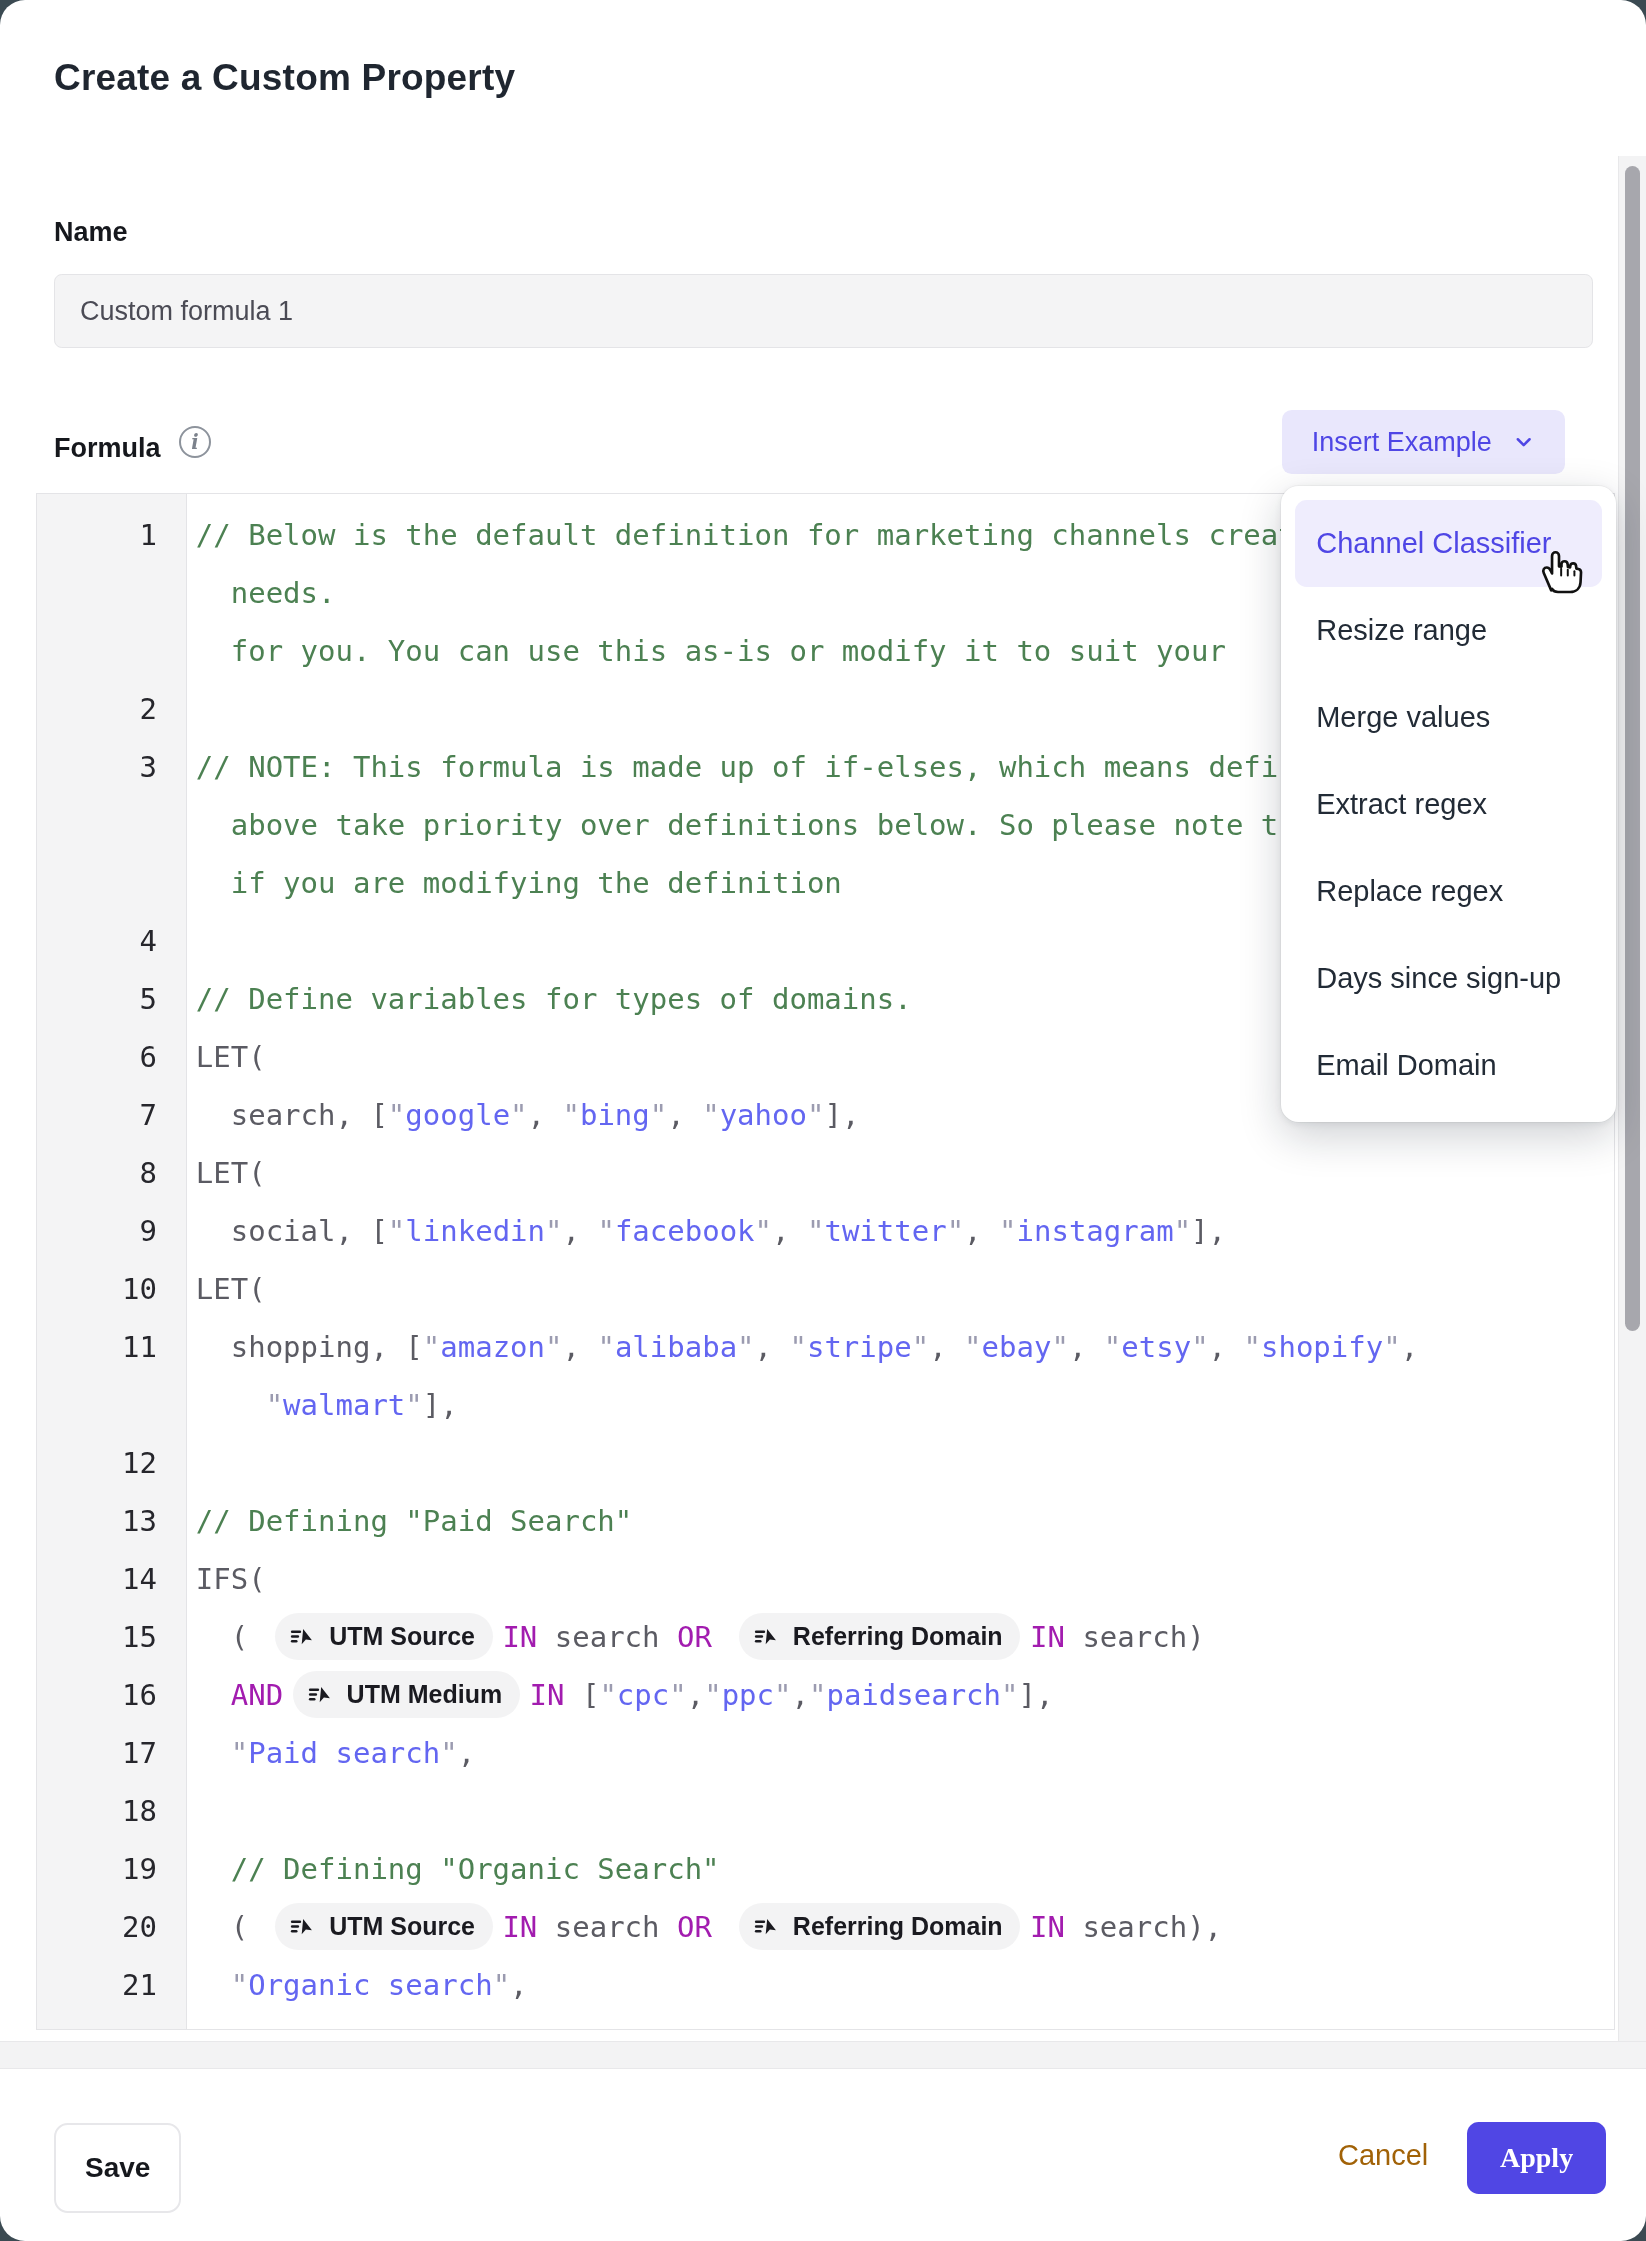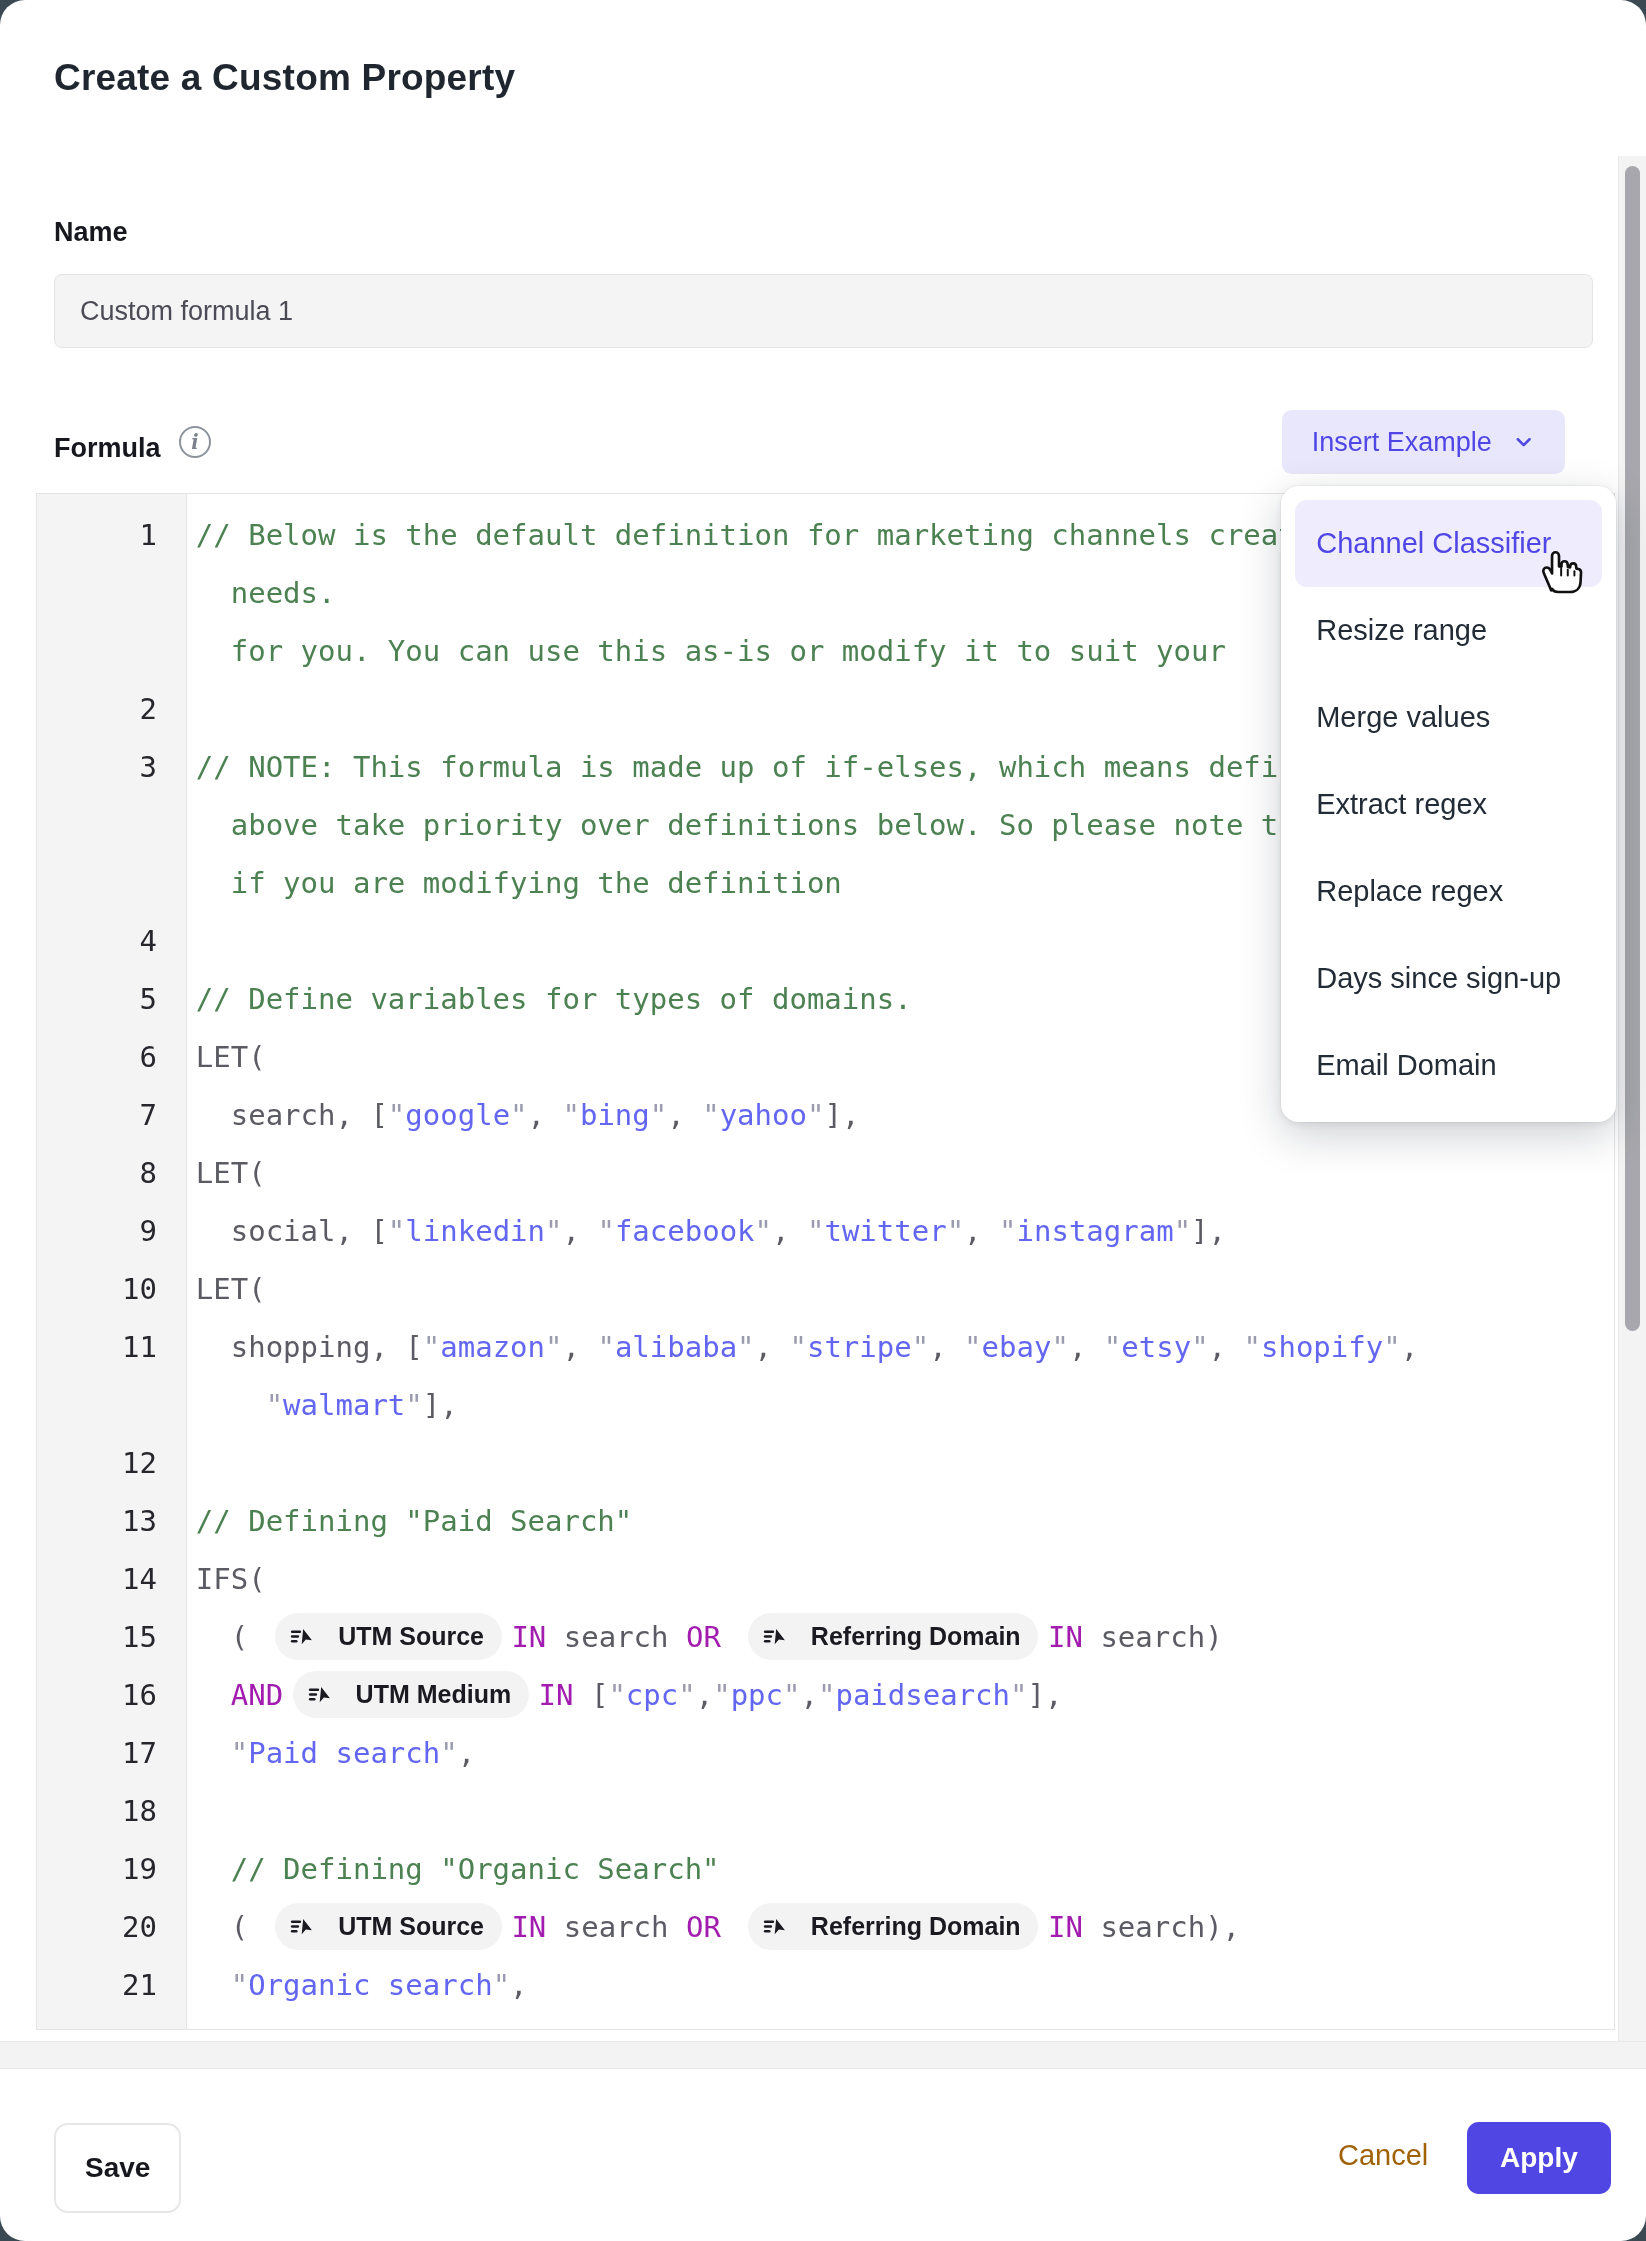--- a/index.html
+++ b/index.html
@@ -29,21 +29,21 @@
   .gutter-bg { position:absolute; left:0; top:0; width:149px; height:100%; background:#f4f4f5; border-right:1px solid #e4e4e7; }
   .rows { position:absolute; left:0; top:11.7px; right:0; }
   .crow { display:flex; height:58px; align-items:center; font-family:"DejaVu Sans Mono", monospace; font-size:29px; }
   .crow .ln { width:149px; flex:none; text-align:right; padding-right:29px; box-sizing:border-box; color:#26262c; }
   .crow .code { white-space:pre; padding-left:9.8px; display:flex; align-items:center; }
   .tok-cm { color:#4c8152; }
   .tok-co { color:#5b5b63; }
   .tok-q  { color:#9b9bb0; }
   .tok-st { color:#6366f1; }
   .tok-kw { color:#a21caf; }
-  .chip { display:inline-flex; align-items:center; gap:24px; background:#f3f3f4; border-radius:23.4px; height:47px;
+  .chip { display:inline-flex; align-items:center; gap:15px; background:#f3f3f4; border-radius:23.4px; height:47px;
     padding:0 17.6px 0 13.7px; margin:0 9.8px; font-family:"Liberation Sans",sans-serif; font-size:25px; font-weight:bold;
     color:#1a1a20; cursor:pointer; white-space:nowrap; }
 
   
   .vtrack { position:absolute; left:1618px; top:156px; width:28px; height:1913px; background:#f3f3f4; border-left:1px solid #e8e8ea; box-sizing:border-box; }
   .vthumb { position:absolute; left:1625px; top:166px; width:14.6px; height:1165px; background:#a7a7ad; border-radius:7.8px; }
   .htrack { position:absolute; left:0; top:2041px; width:1646px; height:28px; background:#f3f3f4; border-top:1px solid #e8e8ea; border-bottom:1px solid #e8e8ea; box-sizing:border-box; }
 
   
   .dropdown { position:absolute; left:1281px; top:486px; width:335px; box-sizing:border-box; background:#fff; border-radius:17.6px;
@@ -54,21 +54,21 @@
   .dd-item.highlighted { background:#efedfd; color:#4f46e5; }
 
   .cursor-hand { position:absolute; left:1533px; top:544px; z-index:6; pointer-events:none; }
 
   
   .save-btn { position:absolute; left:54px; top:2123px; height:90px; padding:8px 29px; background:#fff; border:2px solid #e7e7ea;
     border-radius:13.7px; font-family:"Liberation Sans",sans-serif; font-size:28px; font-weight:600; color:#16181d; cursor:pointer; }
   .cancel-btn { position:absolute; left:1332px; top:2138px; background:none; border:none; font-family:"Liberation Sans",sans-serif;
     font-size:29px; color:#a16207; cursor:pointer; }
   .apply-btn { position:absolute; left:1467px; top:2122px; height:72px; padding:0 33px; background:#5046e4; border:none;
-    border-radius:11.7px; font-family:Liberation Sans, sans-serif; font-size:28px; font-weight:600; color:#ffffff; cursor:pointer; }
+    border-radius:11.7px; font-family:Liberation Serif, serif; font-size:28px; font-weight:600; color:#ffffff; cursor:pointer; }
 </style>
 </head>
 <body>
 
 <div class="modal">
 
   <div class="title">Create a Custom Property</div>
 
   <div class="field-label name-label">Name</div>
   <input class="name-input" type="text" value="Custom formula 1" style="">

